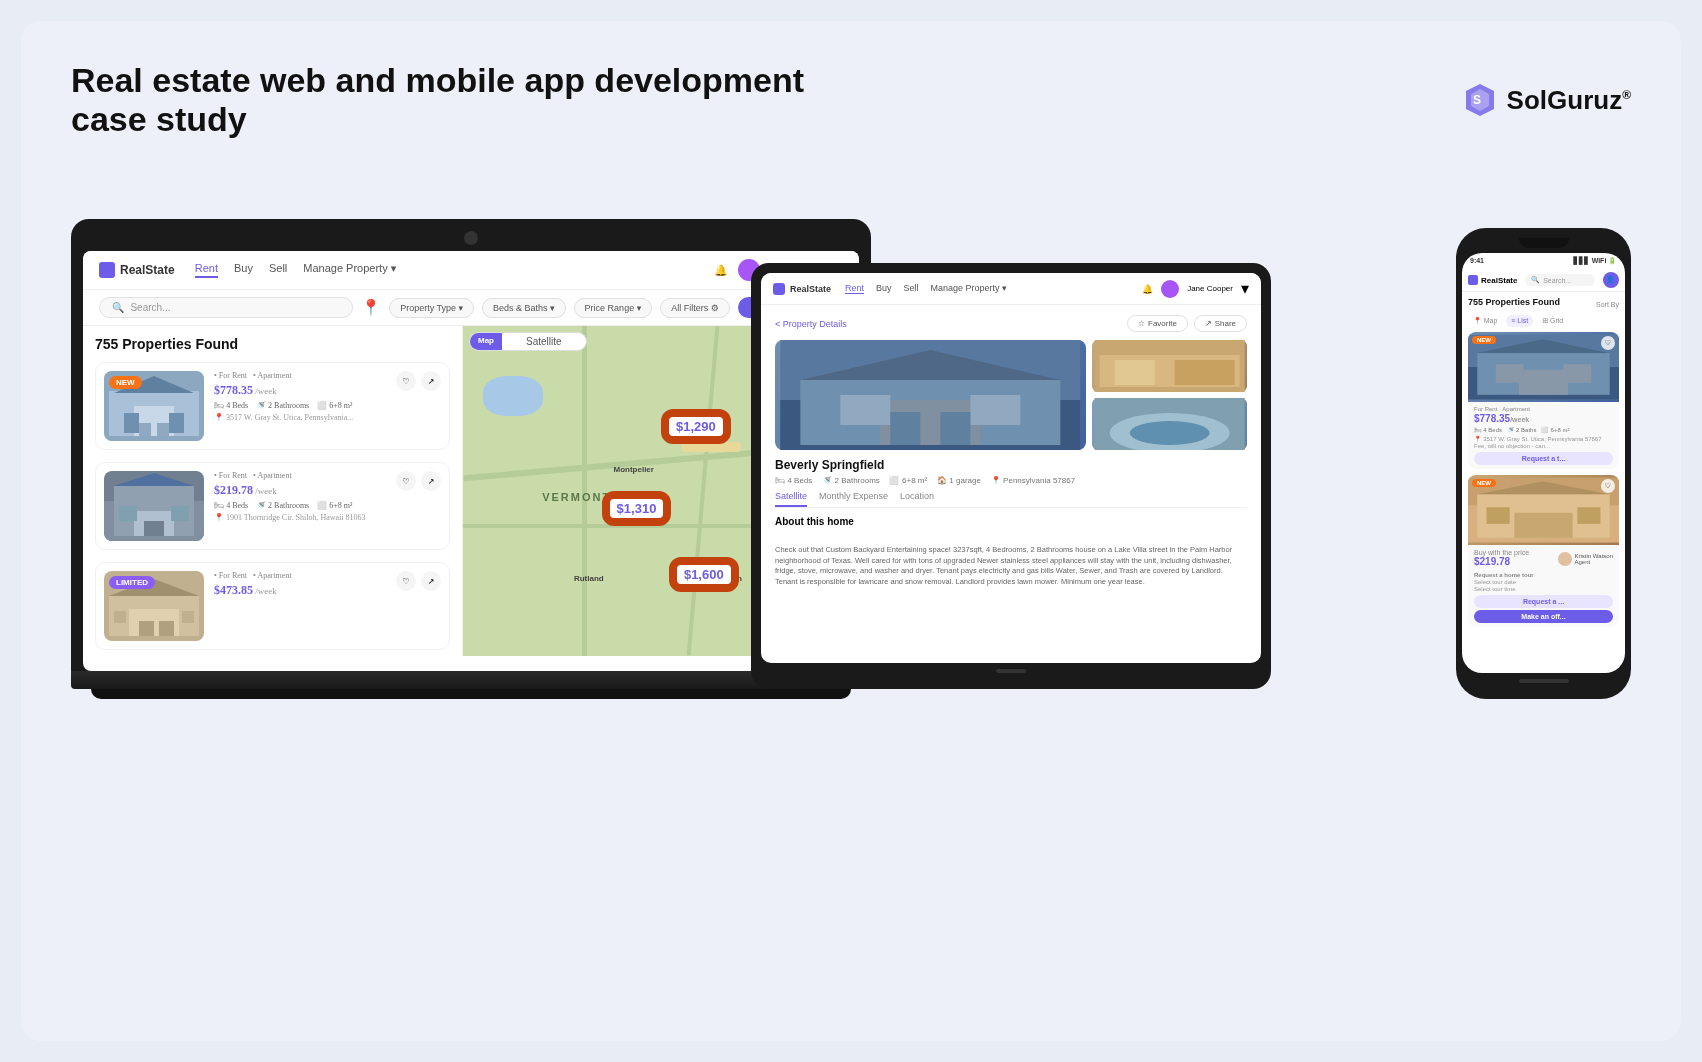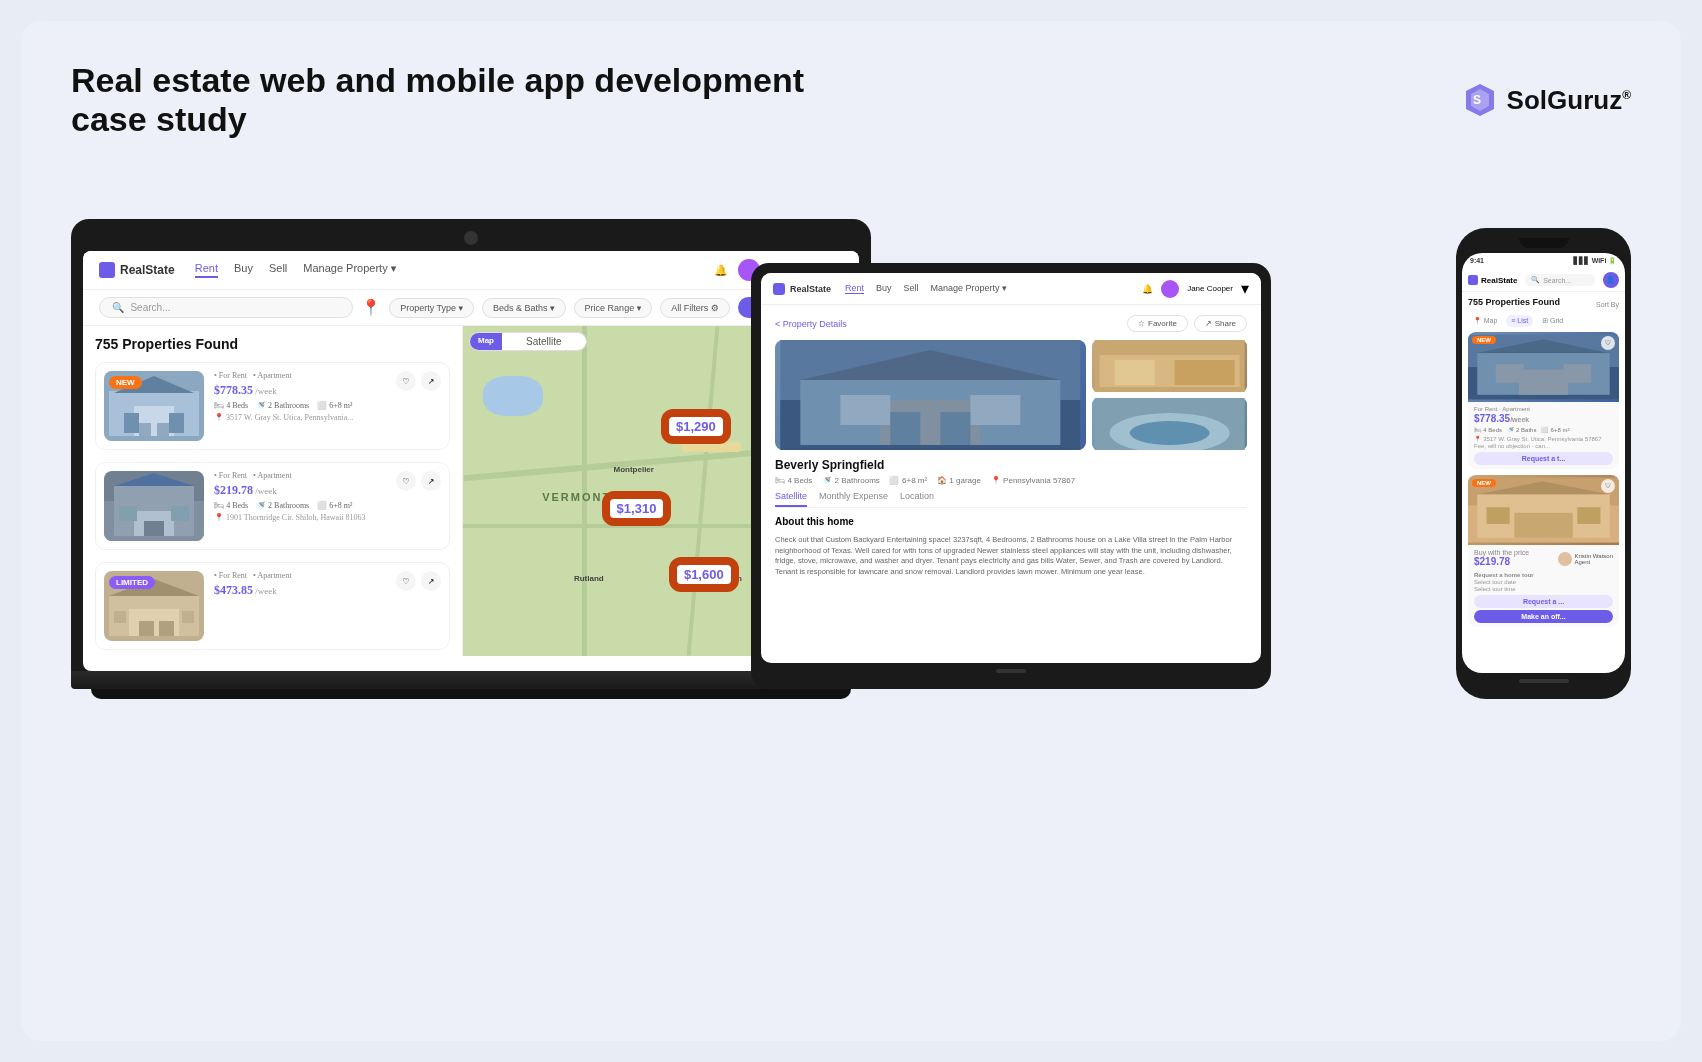--- a/index.html
+++ b/index.html
@@ -380,21 +380,21 @@
       border-radius: 6px;
     }
     .tablet-side-img1 { background: linear-gradient(135deg, #c8a880, #a08060); }
     .tablet-side-img2 { background: linear-gradient(135deg, #80a0c0, #6080a0); }
 
     .tablet-prop-name { font-size: 12px; font-weight: 700; color: #111; margin-bottom: 4px; }
     .tablet-prop-meta { display: flex; gap: 10px; font-size: 8px; color: #777; margin-bottom: 6px; flex-wrap: wrap; }
     .tablet-prop-tabs { display: flex; gap: 12px; border-bottom: 1px solid #eee; margin-bottom: 8px; }
     .tablet-tab { font-size: 9px; color: #888; padding-bottom: 4px; cursor: pointer; }
     .tablet-tab.active { color: #6c5ce7; border-bottom: 2px solid #6c5ce7; }
-    .tablet-about-title { font-size: 10px; font-weight: 700; margin-bottom: 8px; }
+    .tablet-about-title { font-size: 10px; font-weight: 700; margin-bottom: 18px; }
     .tablet-about-text { font-size: 7.5px; color: #666; line-height: 1.4; }
 
     
     .phone {
       position: absolute;
       right: 0;
       bottom: 0;
       width: 175px;
       z-index: 3;
     }

